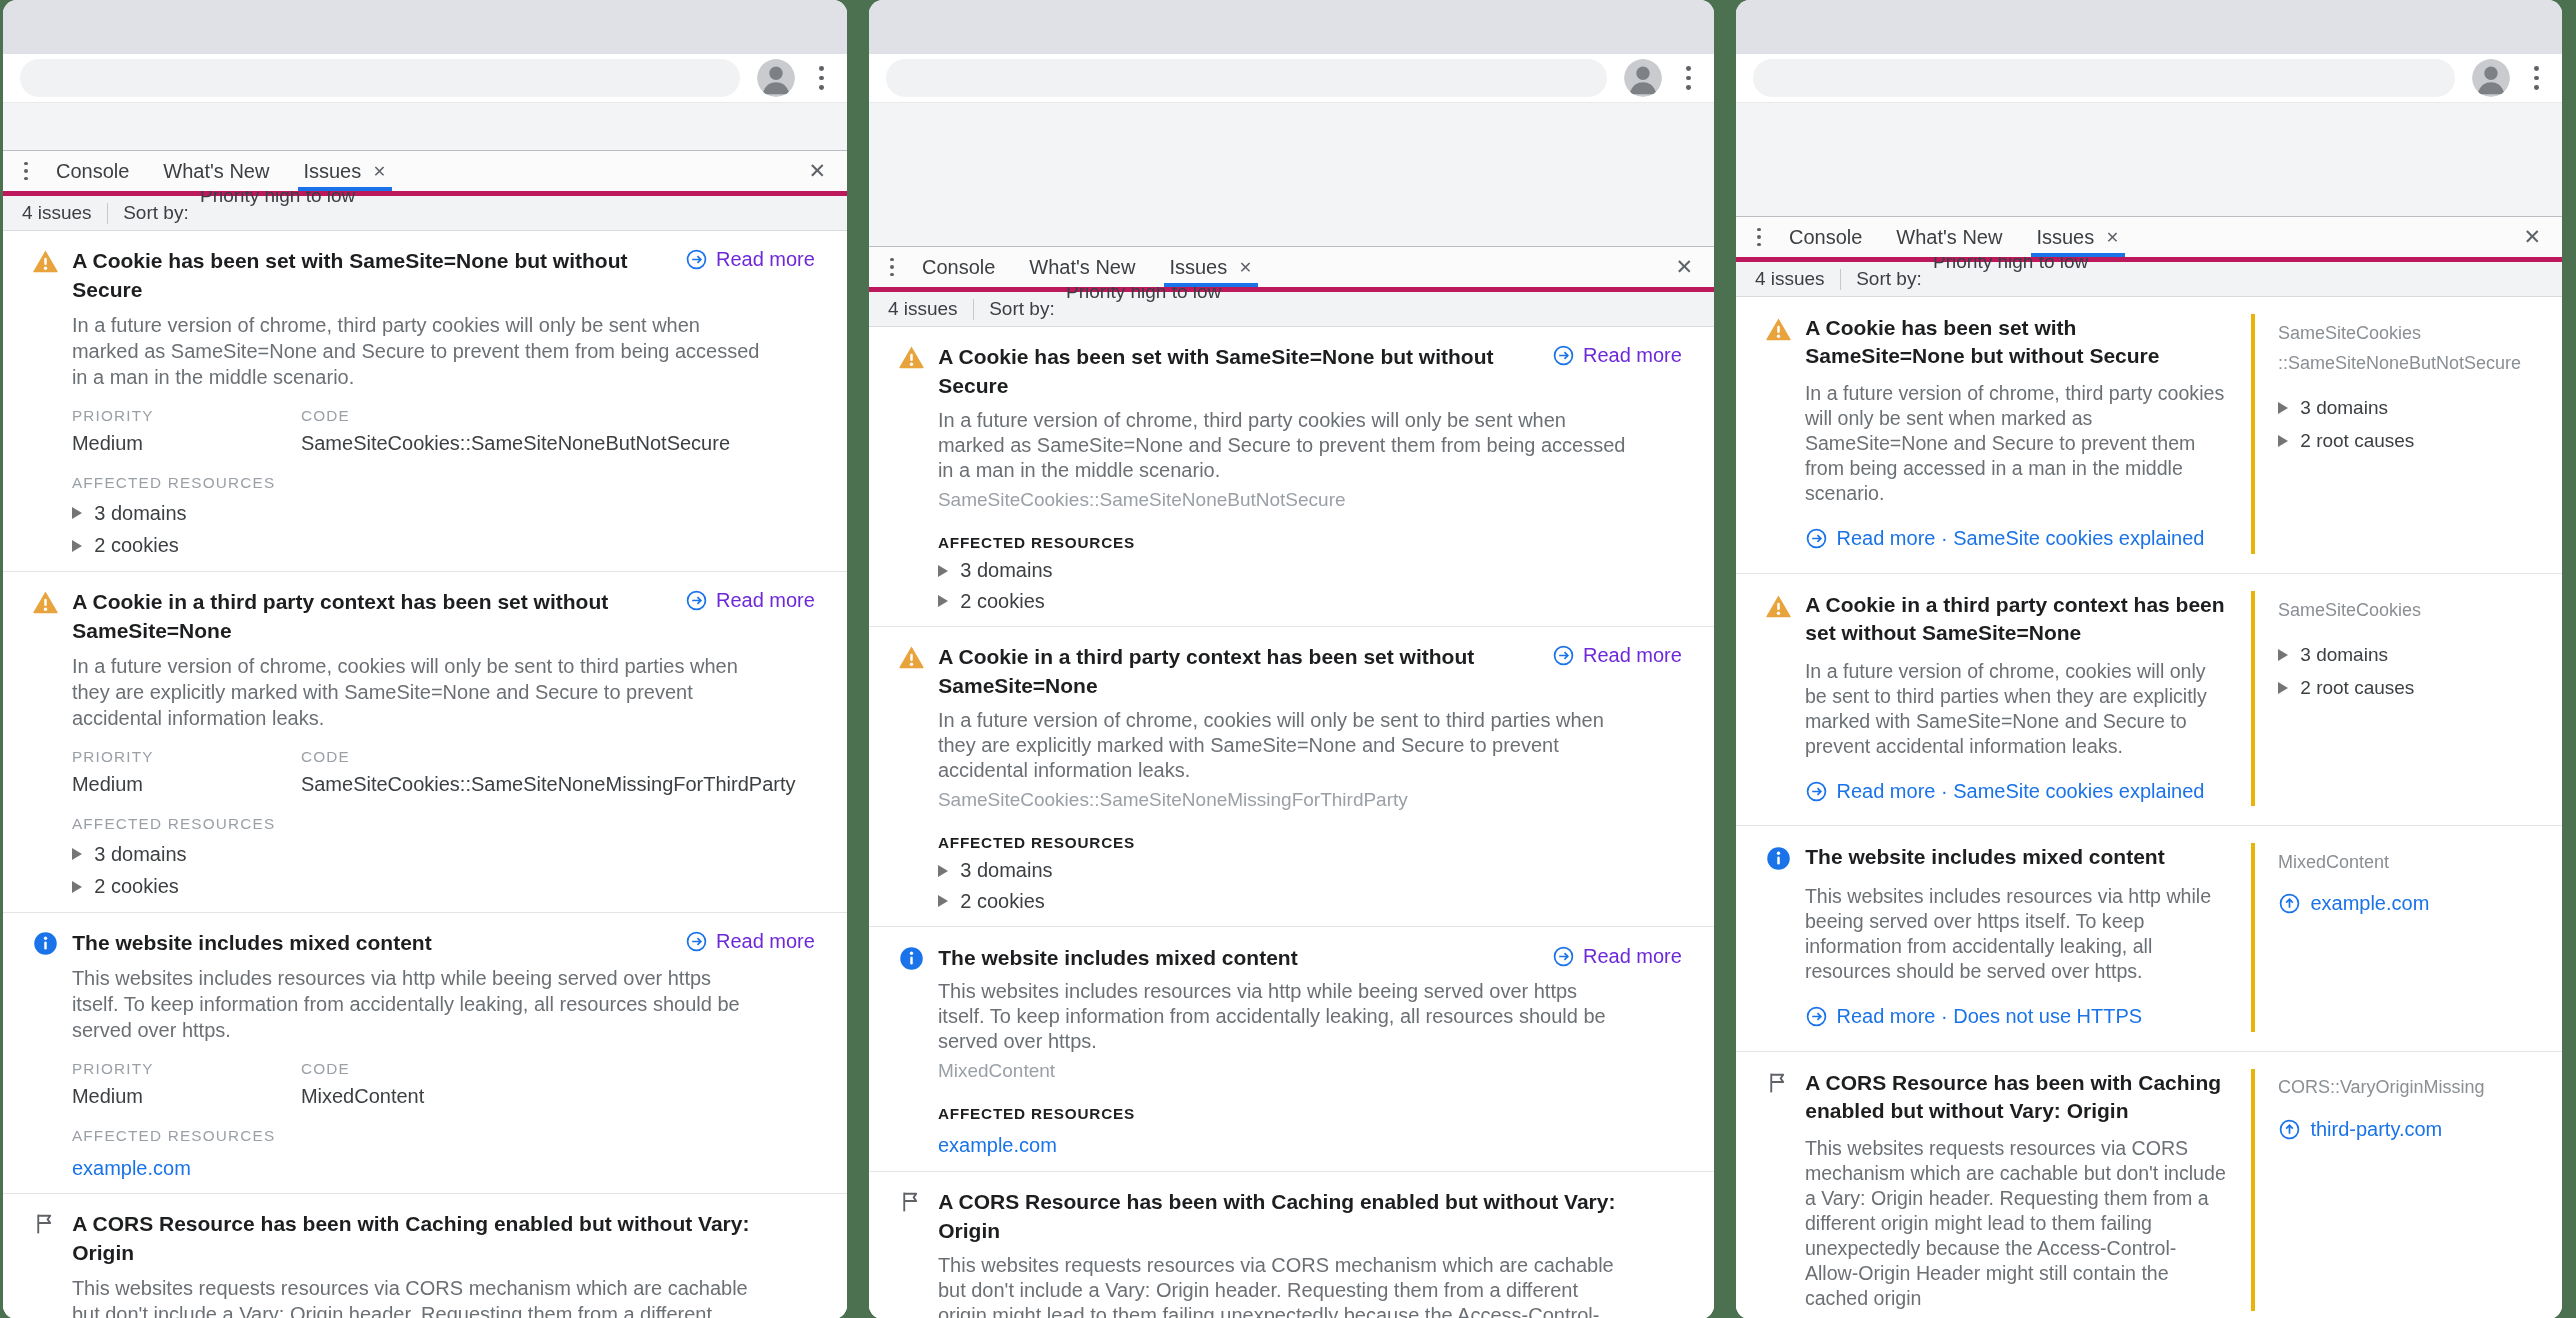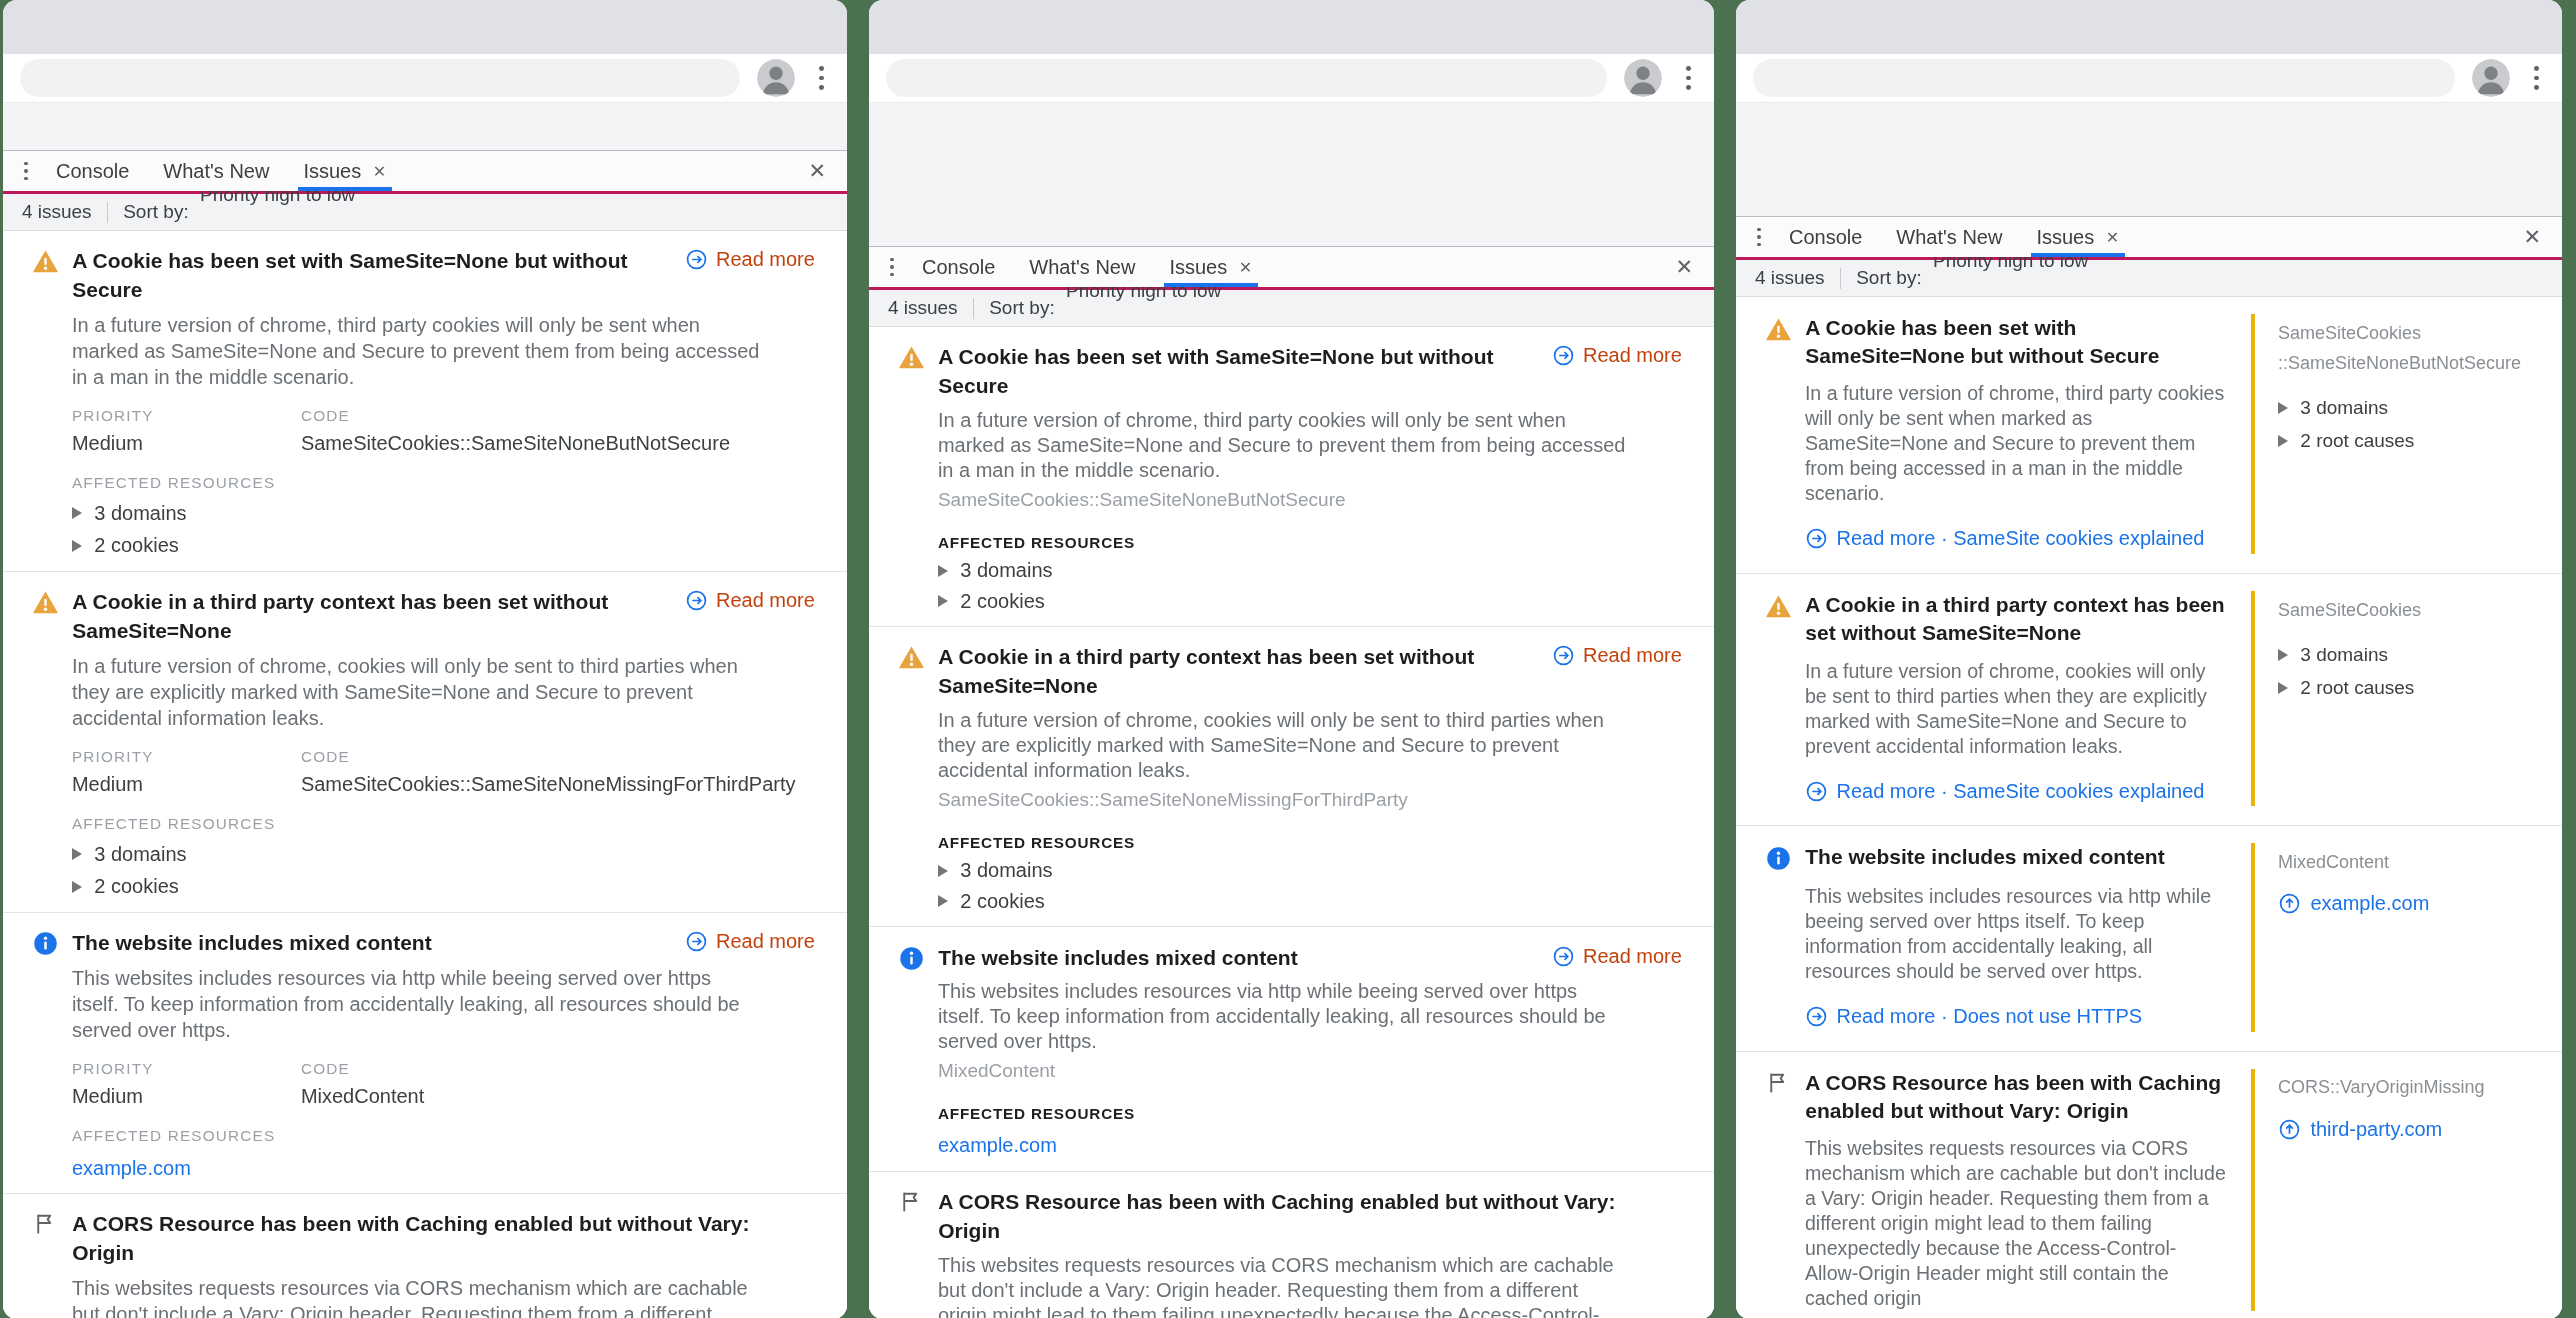--- a/index.html
+++ b/index.html
@@ -32,33 +32,33 @@
 
   
   .devtools { border-top:1px solid #b9bcc0; flex:1; display:flex; flex-direction:column; min-height:0; background:#fff; }
   .dt-tabs { height:40px; background:#fbfbfc; display:flex; align-items:stretch; padding:0 9.5px; position:relative; flex:0 0 auto; }
   .dt-kebab { display:flex; flex-direction:column; justify-content:center; gap:3.8px; padding:0 11.4px; cursor:pointer; }
   .dt-kebab i { width:3.8px; height:3.8px; border-radius:50%; background:#5f6368; display:block; }
   .dt-tab { display:flex; align-items:center; padding:0 17px; font-size:20px; color:#3c4043; position:relative; cursor:pointer; }
   .dt-tab.active::after { content:""; position:absolute; left:11.4px; right:11.4px; bottom:0; height:3.8px; background:#1a73e8; }
   .tab-x { font-size:16px; color:#5f6368; margin-left:11.4px; }
   .dt-close { margin-left:auto; align-self:center; font-size:21px; color:#5f6368; padding:3.8px 11.4px; cursor:pointer; }
-  .dt-toolbar { height:40px; background:#f2f3f5; border-top:3px solid #be185d; border-bottom:1px solid #d9dbdd; display:flex; align-items:center; padding:0 19px; font-size:19px; color:#3b3e42; flex:0 0 auto; }
+  .dt-toolbar { height:40px; background:#f2f3f5; border-top:5px solid #be185d; border-bottom:1px solid #d9dbdd; display:flex; align-items:center; padding:0 19px; font-size:19px; color:#3b3e42; flex:0 0 auto; }
   .vsep { width:1px; height:21px; background:#c7c9cc; margin:0 15.3px; }
   .sort-dd { display:flex; align-items:center; gap:25px; margin-left:11.4px; cursor:pointer;flex-direction:column; }
   .caret { width:0; height:0; border-left:7.6px solid transparent; border-right:7.6px solid transparent; border-top:9.5px solid #5f6368; }
 
   .issues { flex:1; min-height:0; display:flex; flex-direction:column; background:#fff; overflow:hidden; }
 
   
   .issue { border-bottom:1px solid #e4e4e4; padding:15.3px 32px 13.4px 29px; flex:0 0 auto; }
   .ihead { display:flex; align-items:flex-start; gap:13.4px; }
   .sev { flex:0 0 27px; height:29px; padding-top:1.9px; }
   .ititle { flex:1; font-size:21px; font-weight:600; color:#1d1e20; line-height:29px; }
-  .readmore { display:flex; align-items:center; gap:7.6px; color:#c2410c; font-size:20px; white-space:nowrap; cursor:pointer; text-decoration:none; padding-top:1.9px; }
+  .readmore { display:flex; align-items:center; gap:7.6px; color:#6d28d9; font-size:20px; white-space:nowrap; cursor:pointer; text-decoration:none; padding-top:1.9px; }
   .ibody { margin-left:40px; }
   .desc { font-size:20px; color:#6b7075; line-height:26px; margin-top:7.6px; padding-right:53px; }
   .meta { display:flex; margin-top:17px; }
   .mcol1 { width:229px; }
   .mlabel { font-size:15.3px; letter-spacing:1.2px; color:#9aa0a6; }
   .mvalue { font-size:20px; color:#3c4043; margin-top:7.6px; }
   .aff-a { margin-top:19px; }
   .exprow { display:flex; align-items:center; gap:12.4px; margin-top:9.5px; font-size:20px; color:#3c4043; cursor:pointer; }
   .tri { width:0; height:0; border-left:10.5px solid #757575; border-top:6.7px solid transparent; border-bottom:6.7px solid transparent; flex:0 0 auto; }
   .reslink { display:inline-block; margin-top:11.4px; font-size:20px; color:#1a73e8; cursor:pointer; text-decoration:none; }

